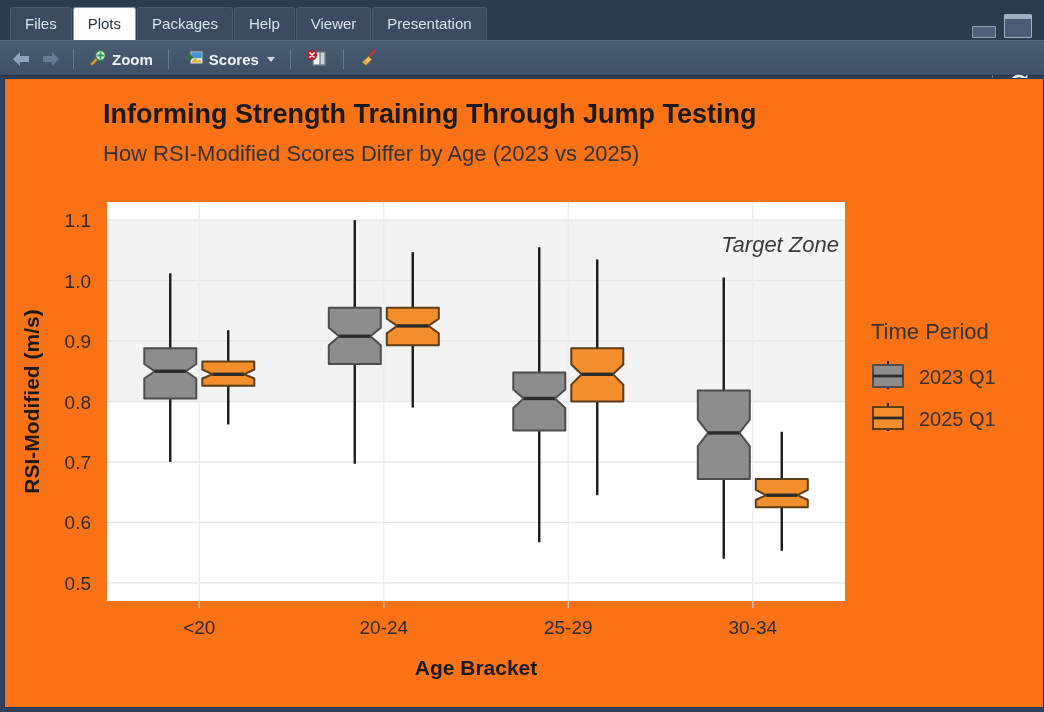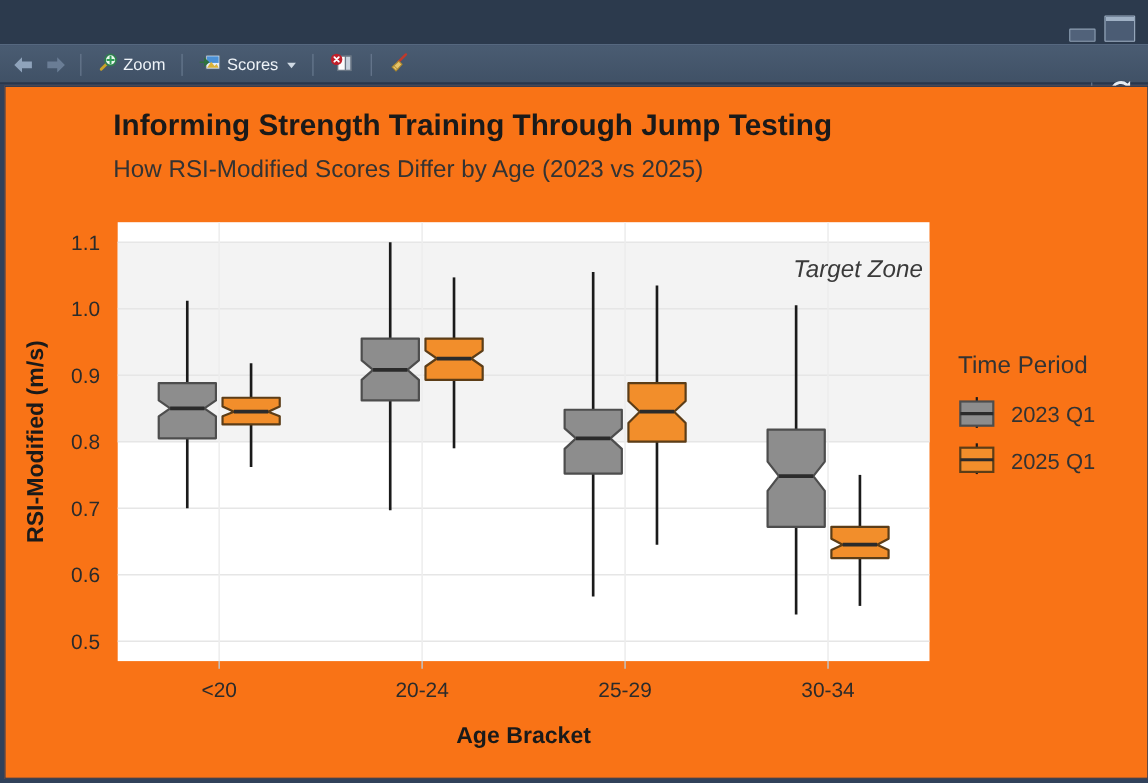--- a/index.html
+++ b/index.html
@@ -24,21 +24,21 @@
   .tab.active{color:#2a3340;}
   .winbtns{position:absolute;right:12px;top:14px;display:flex;gap:8px;align-items:flex-end;}
   .wb-min{width:22px;height:10px;border:1px solid #8ea0b4;background:#51627a;border-radius:1px;}
   .wb-max{width:26px;height:22px;border:1px solid #9fb0c4;background:#4b5c74;border-radius:1px;
           box-shadow:inset 0 4px 0 #9fb0c4;}
 
   
   .toolbar{position:absolute;left:0;top:40px;width:1044px;height:36px;
      background:linear-gradient(#4a5c72,#405166);border-top:1px solid #56687f;
      border-bottom:1px solid #233043;box-sizing:border-box;}
-  .tb-left{position:absolute;left:8px;top:0;height:36px;display:flex;align-items:center;gap:4px;}
+  .tb-left{position:absolute;left:8px;top:0;height:36px;display:flex;align-items:center;gap:4px;font-weight:bold;}
   .tb-right{position:absolute;right:6px;top:0;height:36px;display:flex;align-items:center;gap:4px;margin-top:26px;}
   .tbitem{display:flex;align-items:center;gap:5px;height:28px;padding:0 6px;border-radius:3px;
     color:#eef3f8;font-size:15px;cursor:default;white-space:nowrap;}
   .sep{width:1px;height:20px;background:#6b7c92;margin:0 5px;}
   .arrow{width:26px;height:26px;display:flex;align-items:center;justify-content:center;}
   .caret{width:0;height:0;border-left:4px solid transparent;border-right:4px solid transparent;
      border-top:5px solid #cfd9e4;margin-left:3px;}
 
   
   .plotpane{position:absolute;left:4px;top:78px;width:1040px;height:630px;
@@ -51,20 +51,28 @@
   .annot{font-family:"Liberation Sans",sans-serif;font-style:italic;font-size:22px;fill:#3a3a3a;}
   .legttl{font-family:"Liberation Sans",sans-serif;font-size:22px;fill:#333333;}
   .legtxt{font-family:"Liberation Sans",sans-serif;font-size:20px;fill:#333333;}
 </style>
 </head>
 <body>
 
 <div id="app">
 
   <div class="tabstrip">
+    <div class="tabs" id="tabs-host">
+        <div class="tab"><span>Files</span></div>
+        <div class="tab active"><span>Plots</span></div>
+        <div class="tab"><span>Packages</span></div>
+        <div class="tab"><span>Help</span></div>
+        <div class="tab"><span>Viewer</span></div>
+        <div class="tab"><span>Presentation</span></div>
+      </div>
     <div class="winbtns">
       <div class="wb-min"></div>
       <div class="wb-max"></div>
     </div>
   </div>
 
   <div class="toolbar">
     <div class="tb-left">
       <div class="arrow">
         <svg width="22" height="18" viewBox="0 0 22 18">

